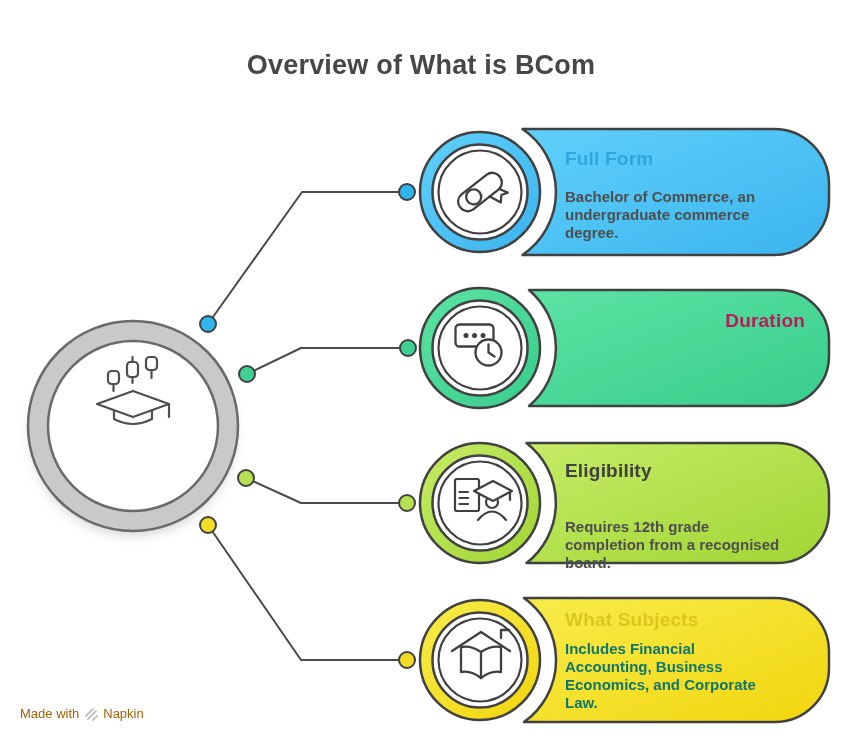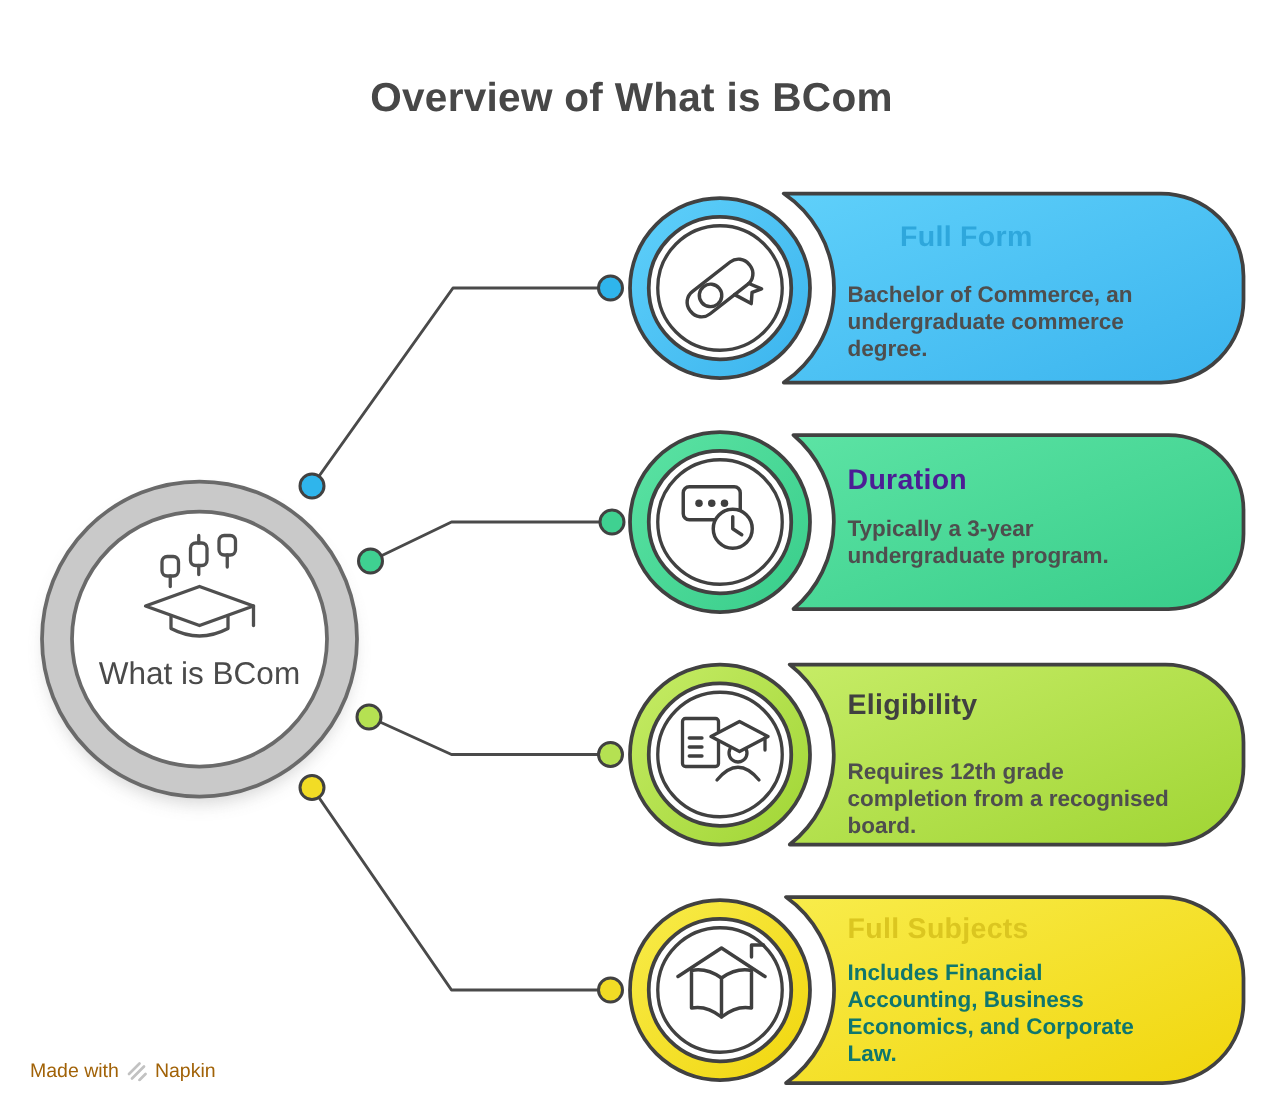--- a/index.html
+++ b/index.html
@@ -18,21 +18,21 @@
   }
   .card-title{
     position:absolute;left:565px;width:240px;
     font-size:19px;font-weight:bold;letter-spacing:.2px;
   }
   .card-body{
     position:absolute;left:565px;
     font-size:15px;font-weight:bold;color:#4E4E4E;line-height:18px;
   }
   .t1{top:148px}.t2{top:310px}.t3{top:460px}.t4{top:609px}
-  .b1{top:188px;width:200px}.b2{top:344px;width:205px}.b3{top:506px;width:218px}.b4{top:640px;width:196px}
+  .b1{top:188px;width:200px}.b2{top:344px;width:205px}.b3{top:518px;width:218px}.b4{top:640px;width:196px}
   .watermark{
     position:absolute;left:20px;top:706px;display:flex;align-items:center;gap:5px;
     font-size:13px;color:#a16207;
   }
   .watermark svg{display:block}
 </style>
 </head>
 <body>
 
 <div class="stage">
@@ -146,32 +146,30 @@
       <circle cx="480" cy="660" r="41.5" fill="#ffffff" stroke="#414141" stroke-width="2.2"></circle>
       <g stroke="#3F3F3F" stroke-width="2.3" fill="none" stroke-linecap="round" stroke-linejoin="round">
         <polyline points="452,651 481,632 510,651"></polyline>
         <path d="M501,638 V630 H509"></path>
         <path d="M481,652 Q471,645 461,647 L461,672 Q471,670 481,678 Q491,670 501,672 L501,647 Q491,645 481,652 Z"></path>
         <path d="M481,652 V678"></path>
       </g>
     </g>
   </svg>
 
-  <div class="hub-label">What is BCom</div>
 
-  <div class="card-title t1" style="color: rgb(46, 167, 220); margin-left: 35px;">Full Form</div>
+  <div class="card-title t1" style="color: rgb(46, 167, 220);">Full Form</div>
   <div class="card-body b1" style="color: rgb(78, 78, 78);">Bachelor of Commerce, an undergraduate commerce degree.</div>
 
-  <div class="card-title t2" style="color: #4c1d95;">Duration</div>
-  <div class="card-body b2" style="color: rgb(78, 78, 78);">Typically a 3-year undergraduate program.</div>
+  <div class="card-title t2" style="color: #be185d; text-align: right;">Duration</div>
 
   <div class="card-title t3" style="color: #404040;">Eligibility</div>
   <div class="card-body b3" style="color: rgb(78, 78, 78);">Requires 12th grade completion from a recognised board.</div>
 
-  <div class="card-title t4" style="color: rgb(219, 198, 32);">Full Subjects</div>
+  <div class="card-title t4" style="color: rgb(219, 198, 32);">What Subjects</div>
   <div class="card-body b4" style="color: #0f766e;">Includes Financial Accounting, Business Economics, and Corporate Law.</div>
 
   <div class="watermark">
     <span>Made with</span>
     <svg width="14" height="14" viewBox="0 0 14 14">
       <g stroke="#C2C2C2" stroke-width="1.8" stroke-linecap="round" fill="none">
         <path d="M2,9 L9,2"></path>
           <path d="M4,12 L12,4"></path>
           <path d="M9,13 L13,9"></path>
       </g>

